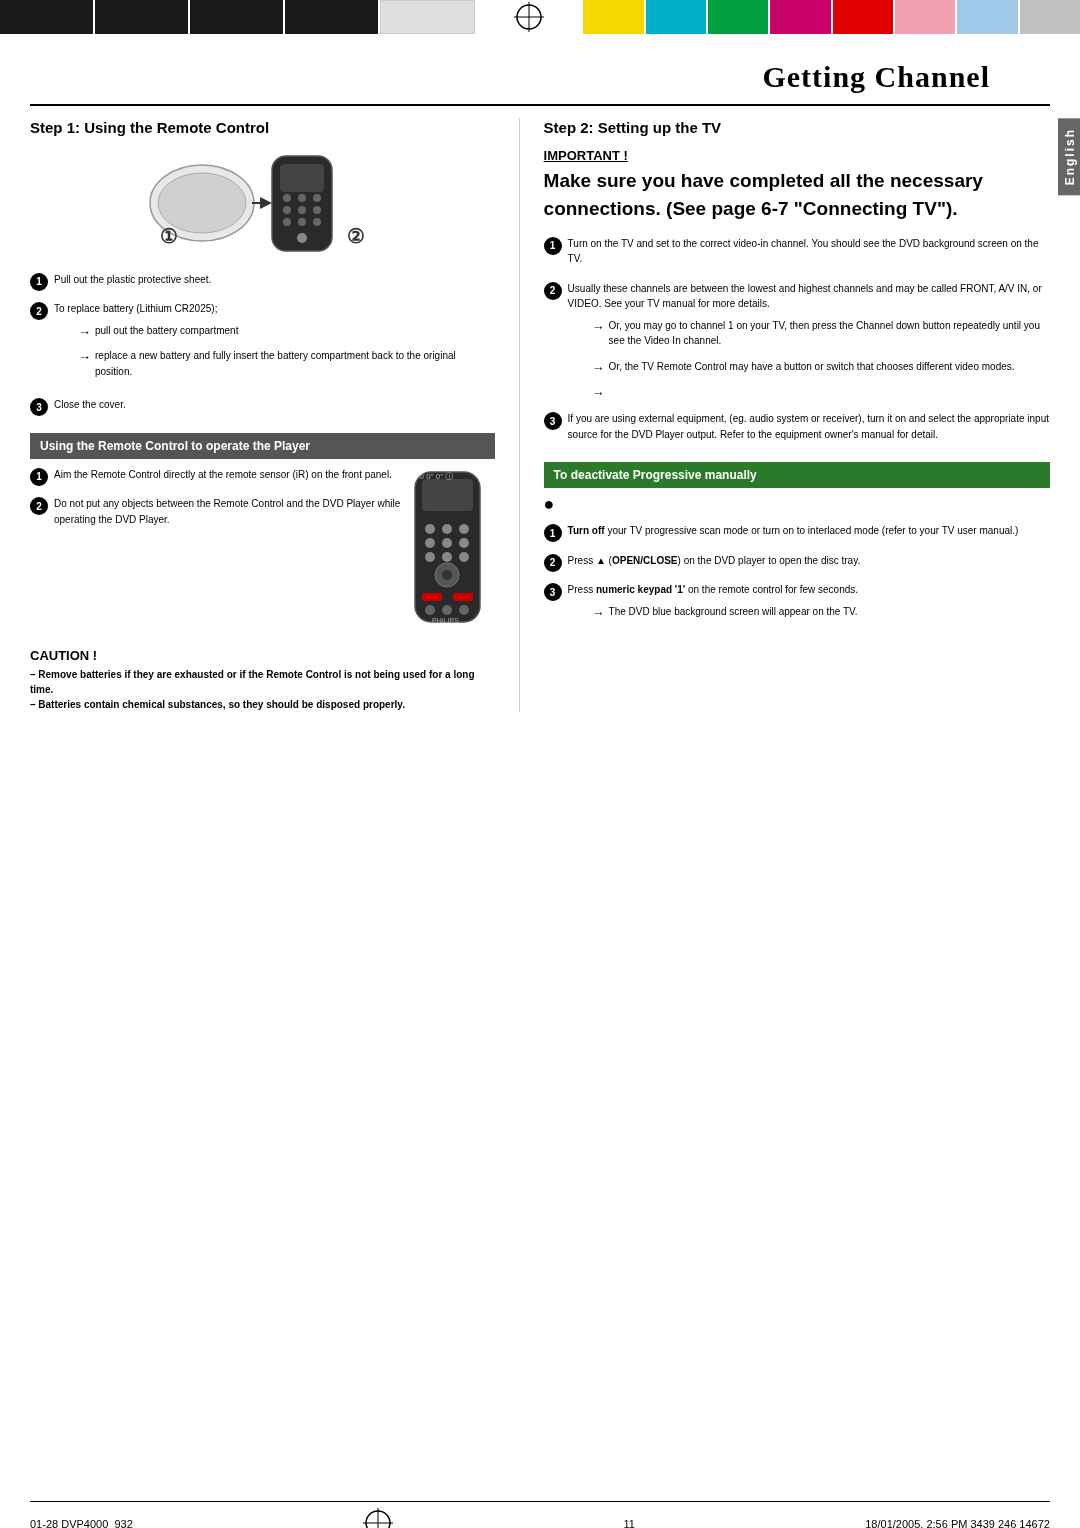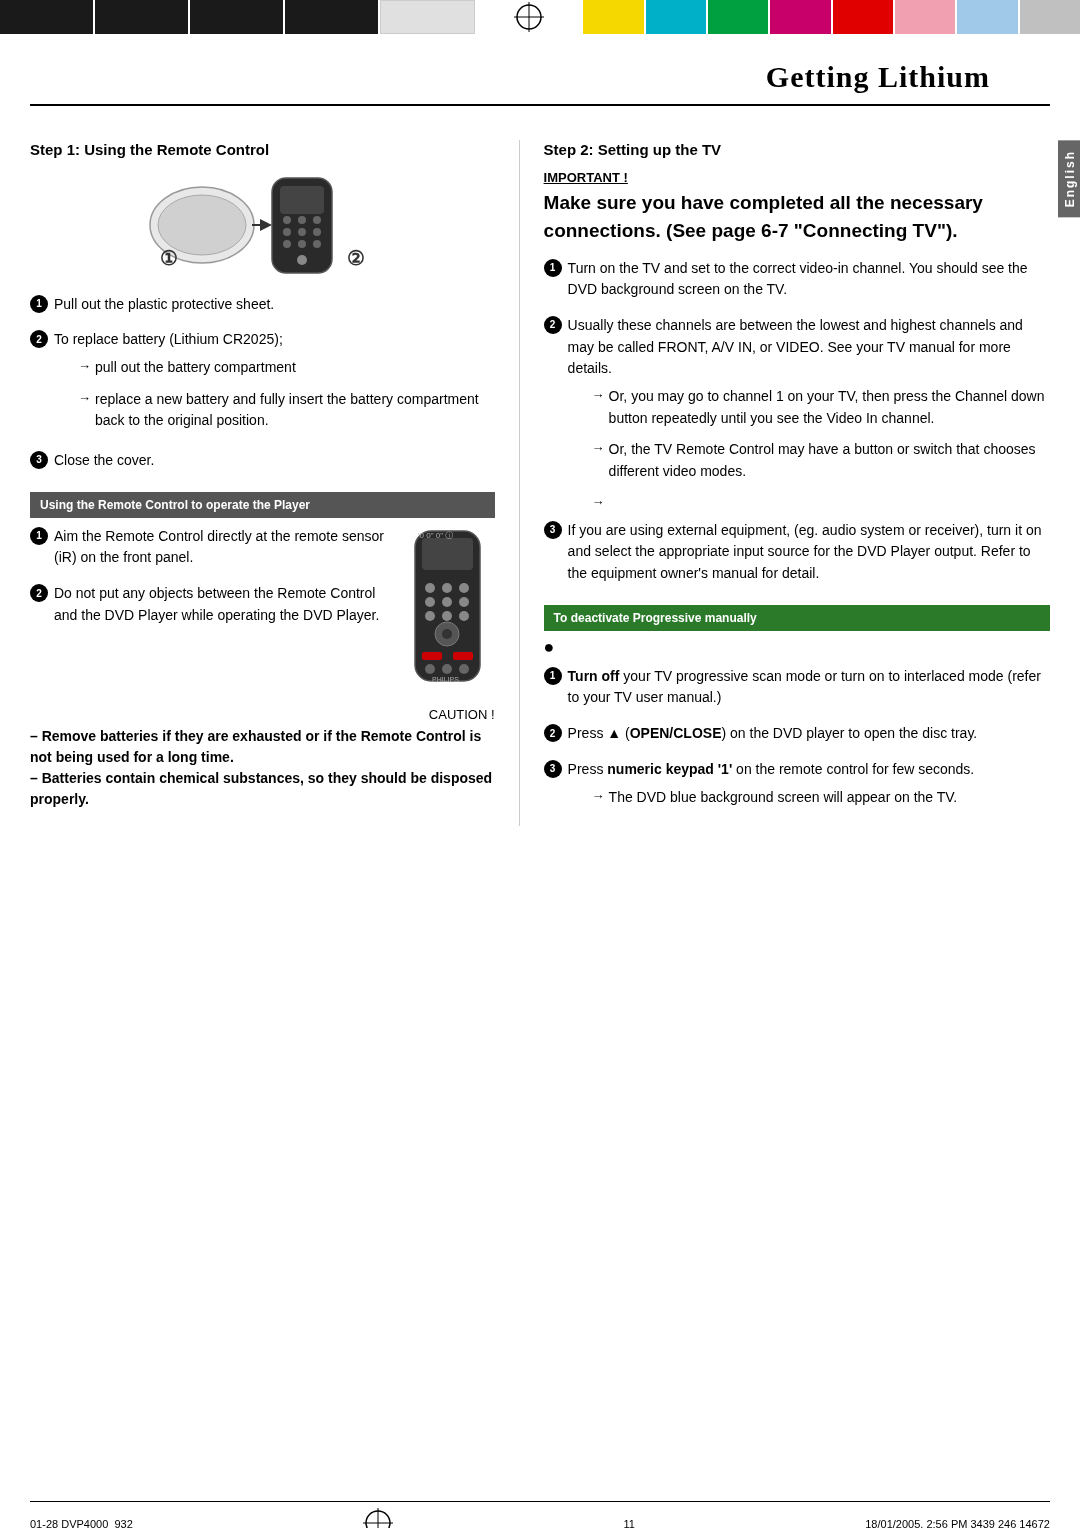--- a/index.html
+++ b/index.html
@@ -42,21 +42,21 @@
       font-size: 30px;
       font-weight: bold;
       font-family: 'Times New Roman', serif;
       letter-spacing: 1px;
     }
 
     
     .content {
       display: flex;
       margin: 0 30px;
-      padding-top: 34px;
+      padding-top: 12px;
       gap: 0;
     }
 
     
     .left-col {
       width: 48%;
       padding-right: 24px;
       border-right: 1px solid #ccc;
     }
 
@@ -145,27 +145,26 @@
       font-size: 12px;
       font-weight: bold;
       margin: 14px 0 8px 0;
     }
 
     
     .caution-box {
       margin-top: 18px;
     }
     .caution-title {
-      font-weight: normal;
+      font-weight: bold;
       font-size: 13px;
       margin-bottom: 4px;
-      text-align: right;
     }
     .caution-text {
-      font-size: 14px;
+      font-size: 10px;
       line-height: 1.5;
     }
     .caution-text b { font-weight: bold; }
 
     
     .important-box {
       margin-bottom: 12px;
     }
     .important-title {
       font-weight: bold;
@@ -194,21 +193,21 @@
     }
 
     
     .remote-svg-wrap {
       display: flex;
       justify-content: center;
       margin-bottom: 14px;
     }
 
     p.text-block {
-      font-size: 14px;
+      font-size: 10px;
       line-height: 1.55;
       margin-bottom: 6px;
     }
 
     
     .top-strip {
       width: 100%;
       height: 34px;
       display: flex;
       align-items: stretch;
@@ -274,21 +273,21 @@
     <div class="strip-sep"></div>
     <div class="strip-block cb-ltblue"></div>
     <div class="strip-sep"></div>
     <div class="strip-block cb-gray"></div>
   </div>
 </div>
 
 <div class="page">
 
   <div class="page-title-area">
-    <span class="page-title">Getting Lithium</span>
+    <span class="page-title">Getting Channel</span>
   </div>
 
   <div class="content">
 
     <div class="left-col">
 
       <h2 class="step-title">Step 1:  Using the Remote Control</h2>
 
       <div class="remote-svg-wrap">
         <svg width="240" height="110" viewBox="0 0 240 110">

